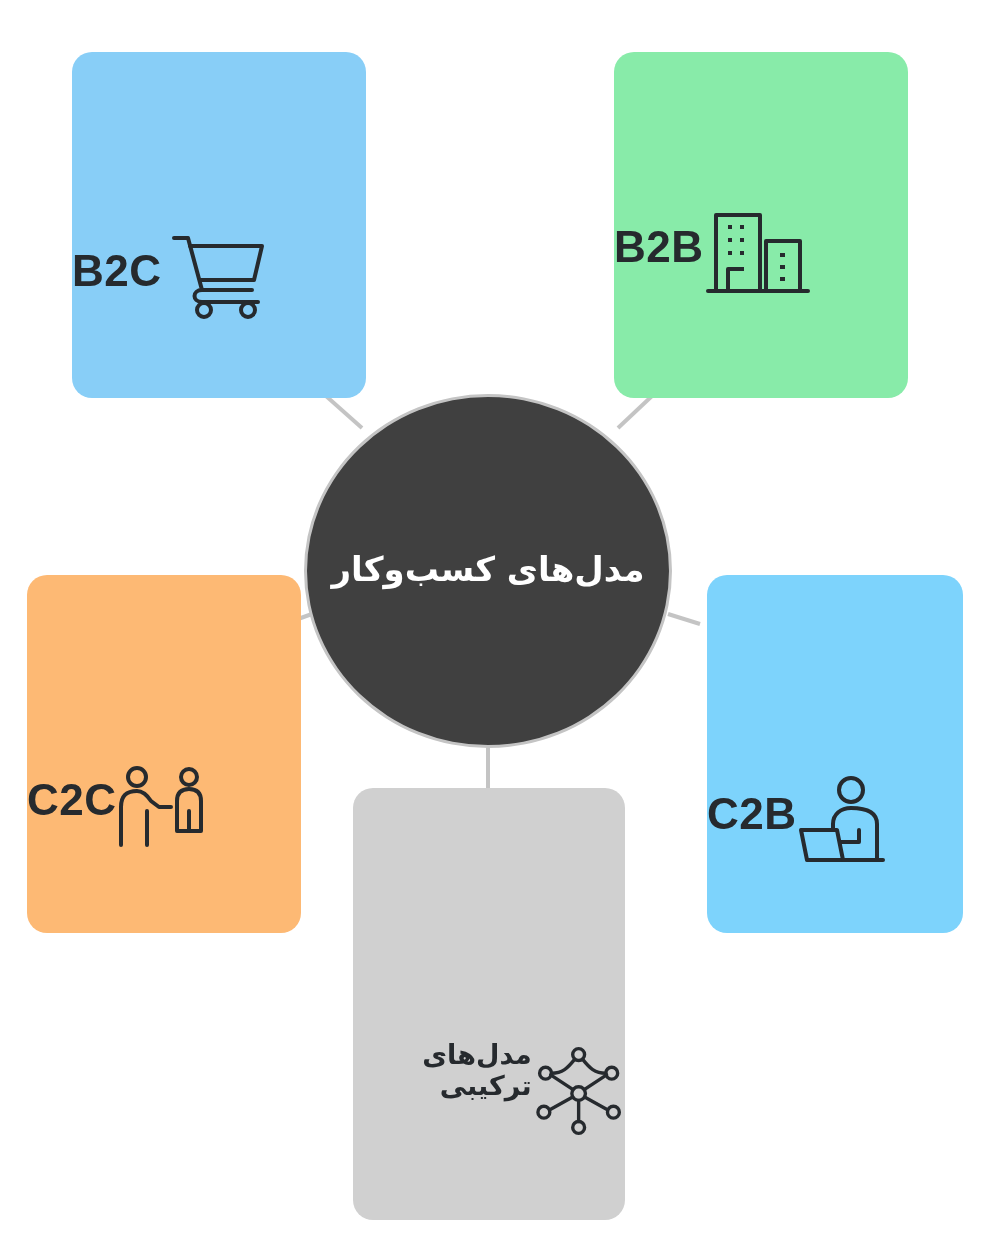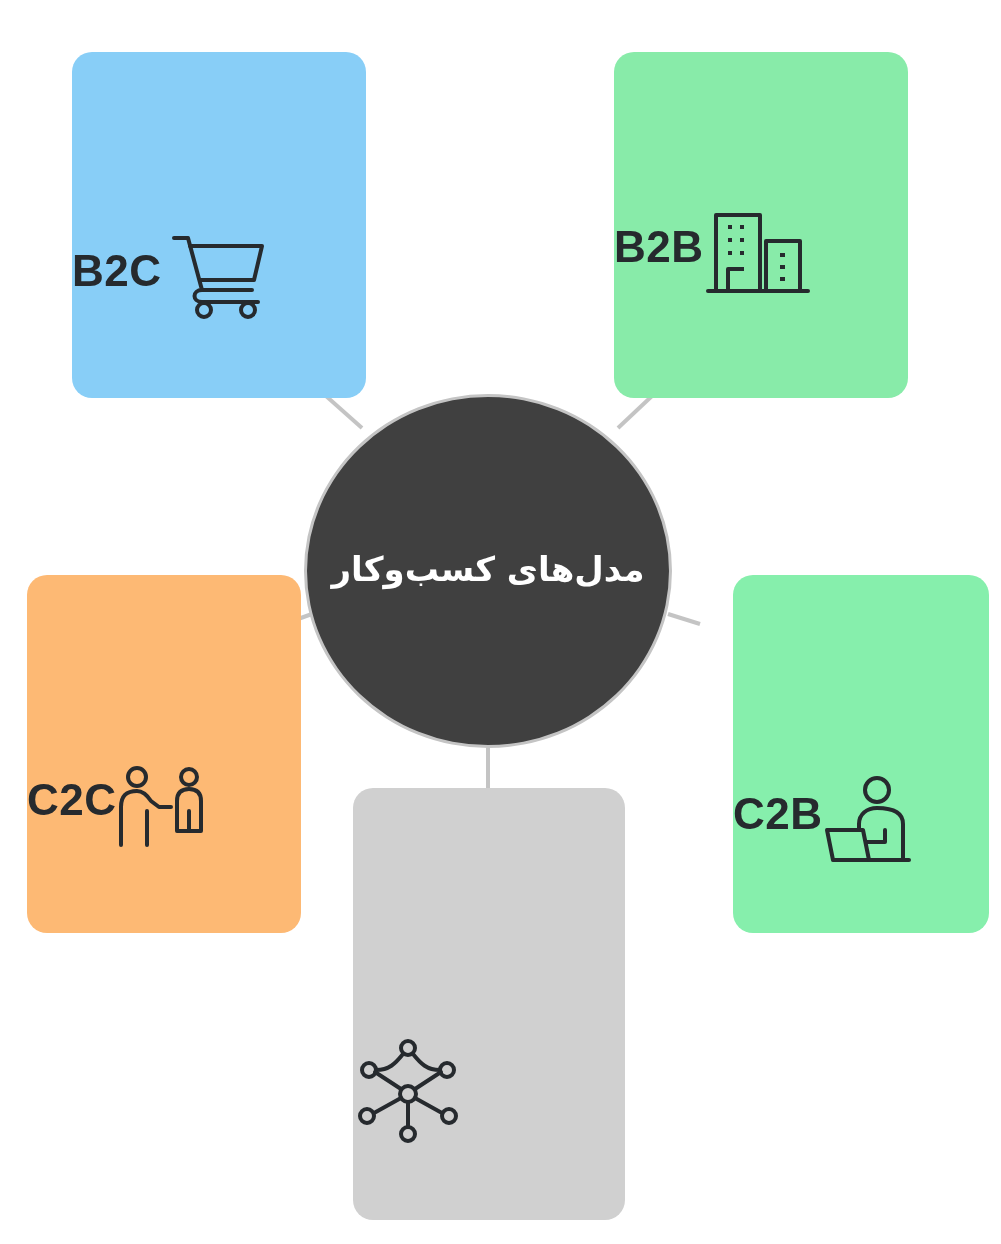--- a/index.html
+++ b/index.html
@@ -77,34 +77,35 @@
       <circle cx="20" cy="12" r="9"></circle>
       <path d="M4 80 V42 C4 30 10 26 20 26 C26 26 30 30 34 36 L42 42 H54"></path>
       <path d="M30 80 V46"></path>
       <circle cx="72" cy="12" r="8"></circle>
       <path d="M60 66 V36 C60 28 64 24 72 24 C80 24 84 28 84 36 V66 H60 Z"></path>
       <path d="M72 46 V66"></path>
     </g>
   </svg>
 </div>
 
-<div class="card" style="left:733px; top:575px; width:256px; height:358px; background:#86efac; padding-top:120px;">
+<div class="card" style="left:707px; top:575px; width:256px; height:358px; background:#7dd3fc; padding-top:120px;">
   <div class="label">C2B</div>
   <svg width="100" height="90" viewBox="0 0 100 90" style="margin-top:14px;">
     <g fill="none" stroke="#262a2e" stroke-width="4" stroke-linecap="round" stroke-linejoin="round">
       <circle cx="54" cy="14" r="12"></circle>
       <path d="M36 54 V48 C36 38 44 32 54 32 C64 32 80 34 80 48 V84"></path>
       <path d="M62 54 V66 H44"></path>
       <path d="M4 54 H40 L46 84 H10 Z"></path>
       <path d="M46 84 H86"></path>
     </g>
   </svg>
 </div>
 
 <div class="card" style="left:353px; top:788px; width:272px; height:432px; background:#d0d0d0; padding-top:132px;">
+  <div class="fa-label">مدل‌های ترکیبی</div>
   <svg width="110" height="110" viewBox="0 0 110 110" style="margin-top:42px;">
     <g fill="none" stroke="#262a2e" stroke-width="4" stroke-linecap="round" stroke-linejoin="round">
       <circle cx="55" cy="12" r="7"></circle>
       <circle cx="16" cy="34" r="7"></circle>
       <circle cx="94" cy="34" r="7"></circle>
       <circle cx="55" cy="58" r="8"></circle>
       <circle cx="14" cy="80" r="7"></circle>
       <circle cx="96" cy="80" r="7"></circle>
       <circle cx="55" cy="98" r="7"></circle>
       <path d="M23 34 C36 34 42 28 50 18"></path>

